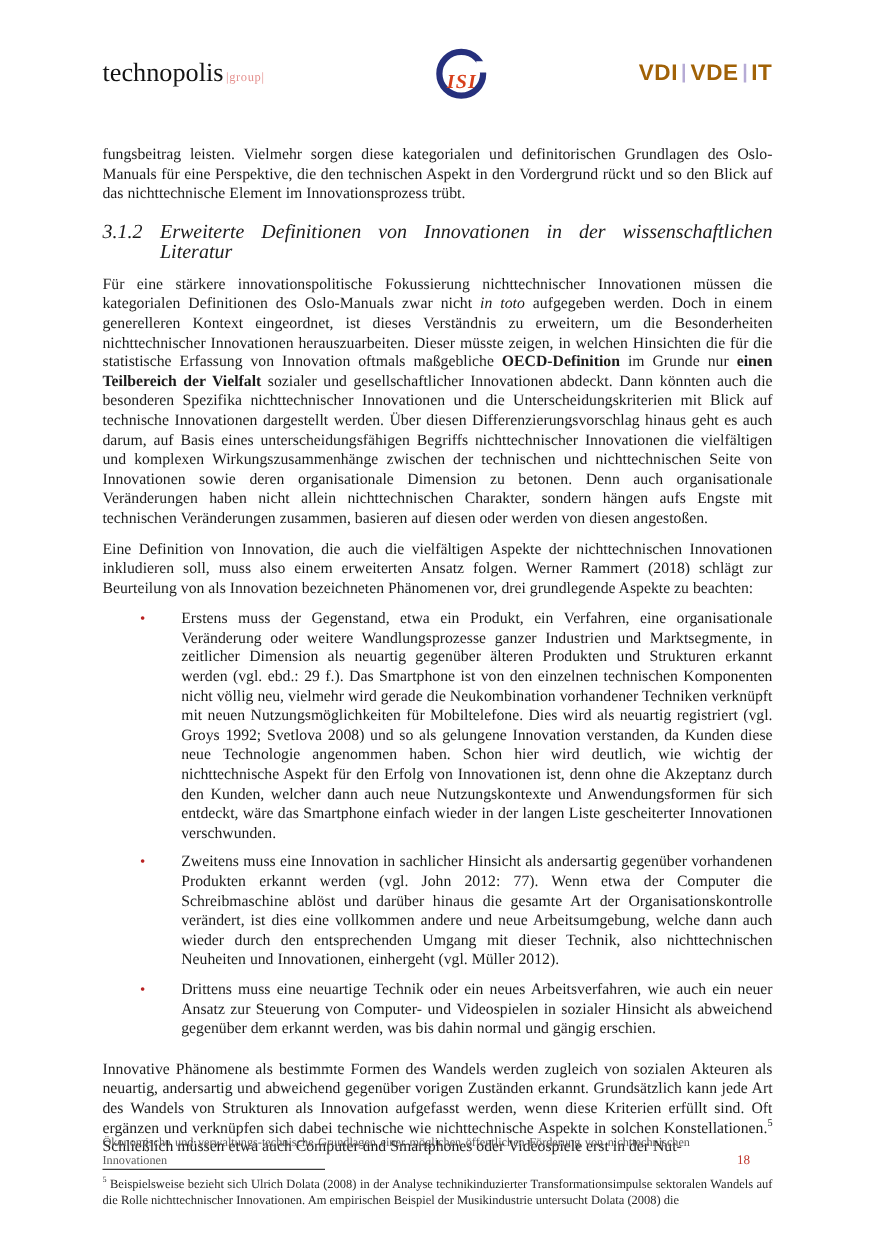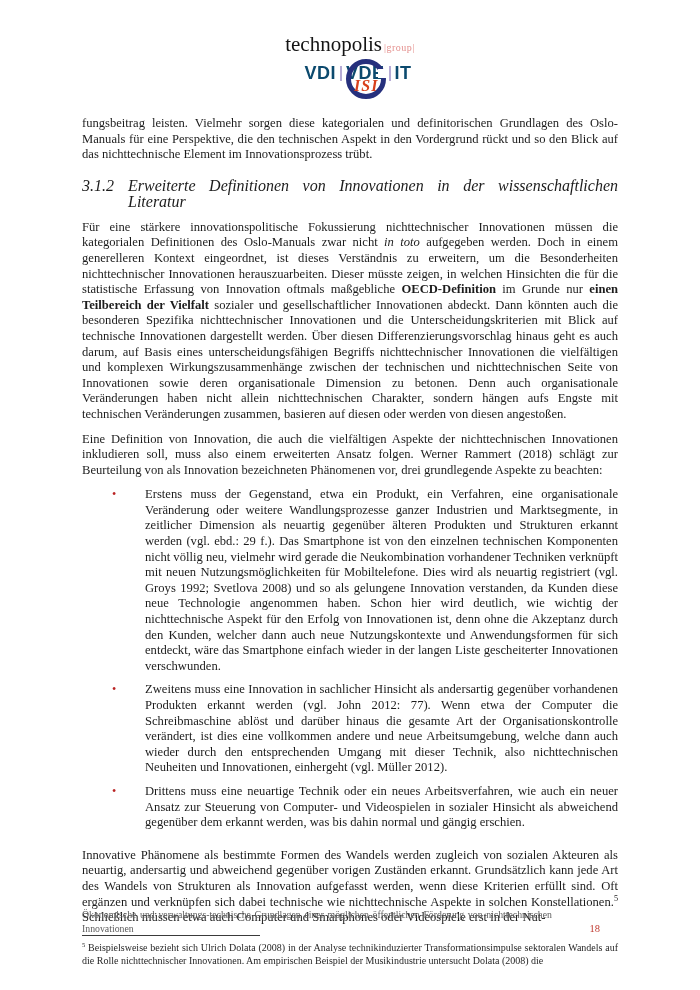--- a/index.html
+++ b/index.html
@@ -4,31 +4,31 @@
 <style>
   html,body{margin:0;padding:0;}
   body{
     width:700px;height:990px;overflow:hidden;position:relative;
     background:#ffffff;color:#1c1c1c;
     font-family:"Liberation Serif", serif;
   }
   .page{padding:0 82px;}
   
   .hdr{display:flex;align-items:center;justify-content:space-between;
-       margin:32px 0 16px 0;height:52px;flex-direction:column;}
+       margin:32px 0 16px 0;height:52px;}
   .logo-tp{font-family:"Liberation Serif",serif;font-size:21px;color:#141414;
            display:flex;align-items:baseline;}
   .logo-tp .grp{font-size:10px;color:#e4908e;margin-left:2px;letter-spacing:.5px;}
   .logo-isi{position:relative;width:42px;height:42px;margin-left:30px;}
   .isi-ring{position:absolute;left:2px;top:2px;width:30px;height:30px;border:5px solid #26307d;border-radius:50%;}
   .isi-notch{position:absolute;right:-2px;top:12px;width:10px;height:9px;background:#fff;}
   .isi-text{position:absolute;left:10px;top:20px;font-family:"Liberation Serif",serif;
             font-style:italic;font-weight:bold;font-size:16px;color:#d8401c;letter-spacing:1px;}
   .logo-vdi{font-family:"Liberation Sans",sans-serif;font-weight:bold;font-size:18px;
-            color:#0c4a6e;display:flex;align-items:center;letter-spacing:.5px;margin-left:16px;}
+            color:#a16207;display:flex;align-items:center;letter-spacing:.5px;margin-left:16px;}
   .logo-vdi .bar{display:inline-block;width:2px;height:15px;background:#b6abd5;margin:0 4px;}
   
   .bodytext{font-size:12.6px;line-height:15.6px;text-align:justify;margin-top:32px;}
   .bodytext p{margin:0 0 9px 0;}
   .b{font-weight:bold;}
   .i{font-style:italic;}
   sup{font-size:.65em;vertical-align:super;line-height:0;}
   .heading{display:flex;font-style:italic;font-size:16px;margin:15px 0 10px 0;line-height:16px;}
   .heading .h-num{flex:0 0 46px;}
   .bullets{margin:1px 0 17px 0;}

